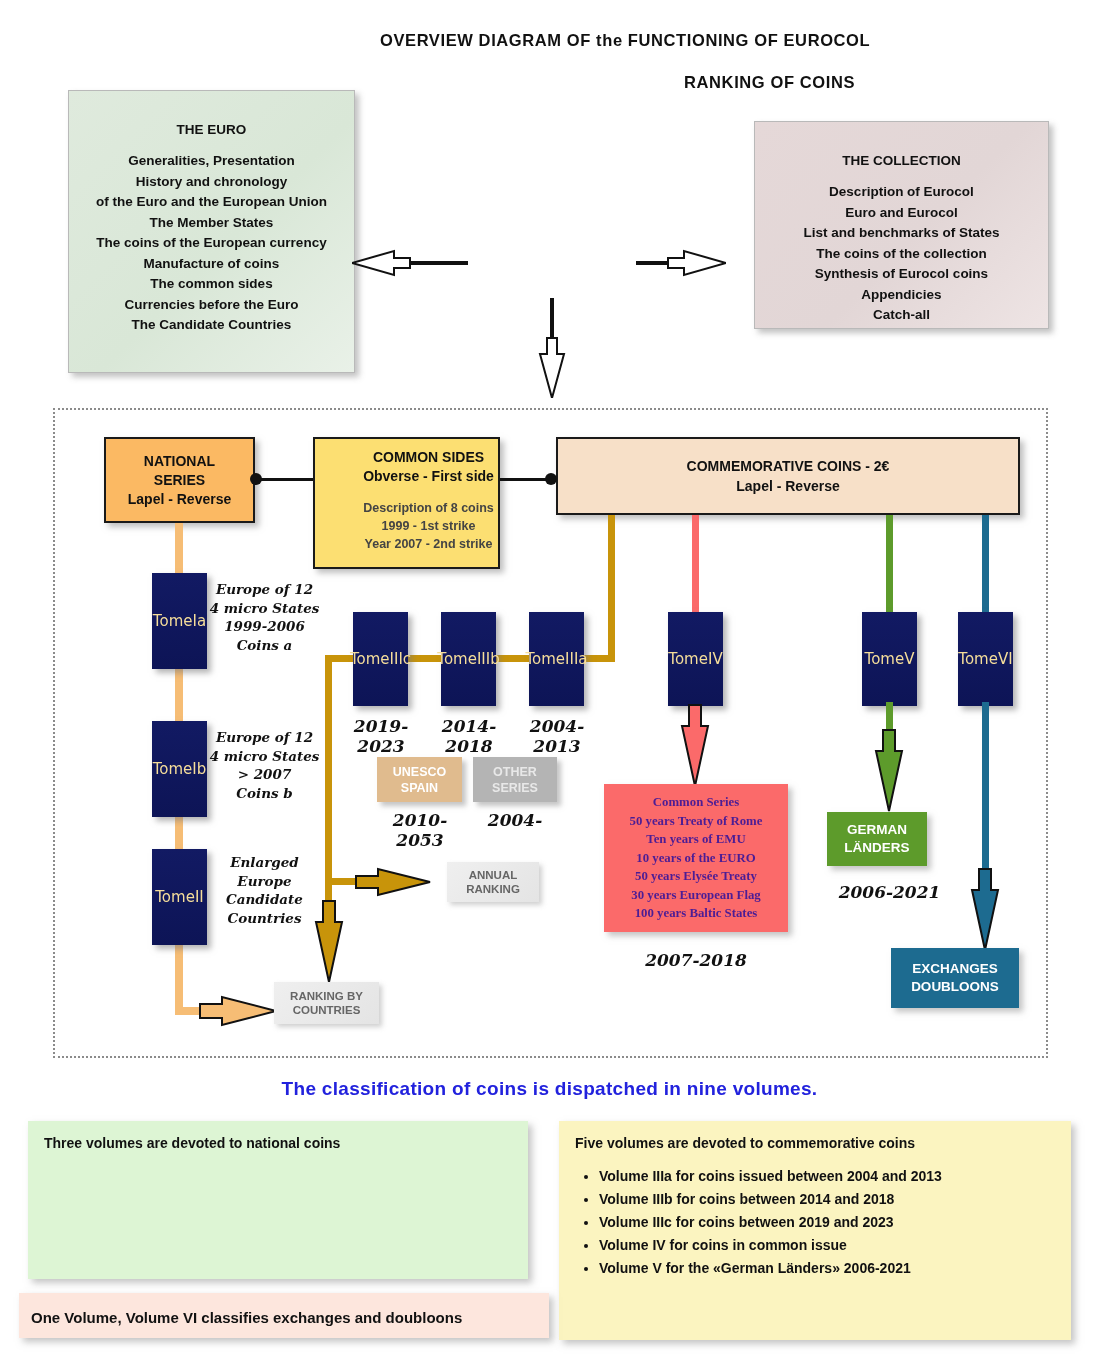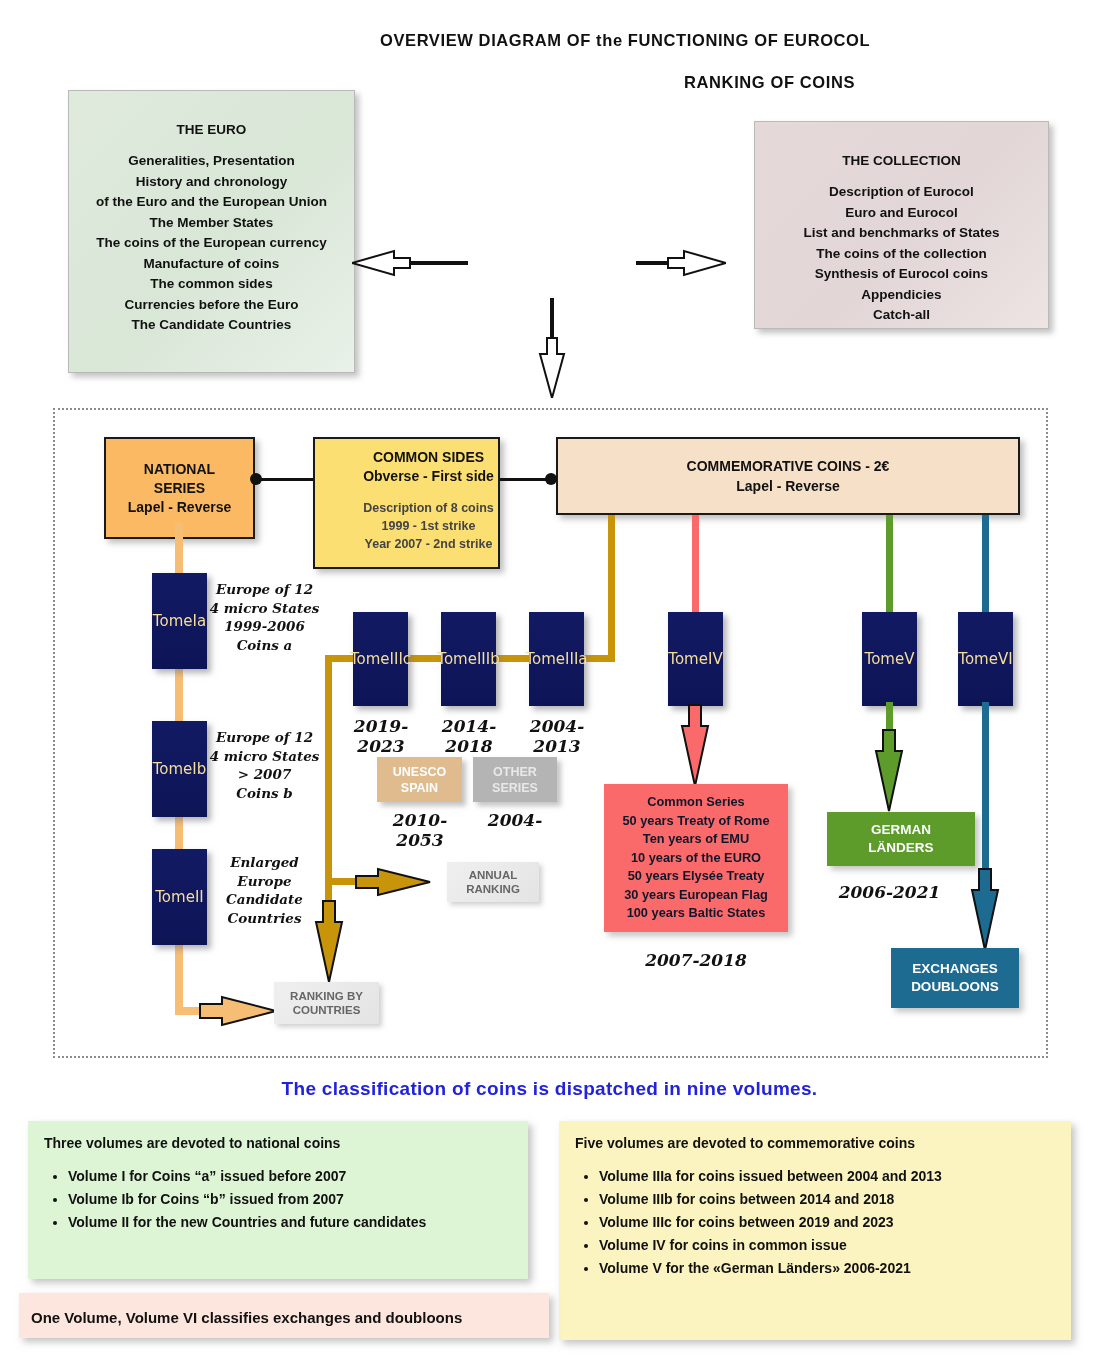--- a/index.html
+++ b/index.html
@@ -48,21 +48,21 @@
 
   
   .dotted{
     left:53px;top:408px;width:995px;height:650px;
     border:2px dotted #8b8b8b;background:transparent;
   }
 
   
   .bx{box-sizing:border-box;box-shadow:4px 4px 6px rgba(130,130,130,.5);}
   .nat{
-    left:104px;top:437px;width:151px;height:102px;
+    left:104px;top:437px;width:151px;height:86px;
     background:#fbb963;border:2px solid #1a1a1a;
     display:flex;flex-direction:column;align-items:center;justify-content:center;
     font-size:14px;font-weight:bold;color:#111;line-height:19px;text-align:center;
   }
   .common{
     left:313px;top:437px;width:187px;height:132px;
     background:#fcdf72;border:2px solid #1a1a1a;
     text-align:center;padding-top:9px;
     font-size:13.5px;font-weight:bold;color:#333;padding-left:44px;
   }
@@ -111,24 +111,24 @@
   .grey{
     background:linear-gradient(135deg,#efefef,#e4e4e4);
     box-shadow:3px 3px 5px rgba(150,150,150,.45);
     display:flex;align-items:center;justify-content:center;
     color:#666;font-size:11.5px;font-weight:bold;line-height:14.5px;text-align:center;
   }
   .redbox{
     left:604px;top:784px;width:184px;height:148px;background:#fb6a6a;
     box-shadow:4px 4px 6px rgba(140,140,140,.5);
     display:flex;align-items:center;justify-content:center;
-    color:#0f172a;font-size:12.8px;font-weight:bold;line-height:18.5px;text-align:center;
+    color:#4c1d95;font-size:12.8px;font-weight:bold;line-height:18.5px;text-align:center;font-family:Liberation Serif, serif;
   }
   .greenbox{
-    left:827px;top:812px;width:148px;height:54px;background:#5d9b2b;
+    left:827px;top:812px;width:100px;height:54px;background:#5d9b2b;
     box-shadow:4px 4px 6px rgba(140,140,140,.5);
     display:flex;align-items:center;justify-content:center;
     color:#fff;font-size:13.5px;font-weight:bold;line-height:18px;text-align:center;
   }
   .tealbox{
     left:891px;top:948px;width:128px;height:60px;background:#1d6b90;
     box-shadow:4px 4px 6px rgba(140,140,140,.5);
     display:flex;align-items:center;justify-content:center;
     color:#fff;font-size:13.5px;font-weight:bold;line-height:18px;text-align:center;
   }
@@ -374,25 +374,20 @@
   <div>
     <div>EXCHANGES</div>
     <div>DOUBLOONS</div>
   </div>
 </div>
 
 <div class="abs caption">The classification of coins is dispatched in nine volumes.</div>
 
 <div class="abs nbox greenpane">
   <div class="head">Three volumes are devoted to national coins</div>
-  <ul>
-    <li>Volume I for Coins “a” issued before 2007</li>
-    <li>Volume Ib for Coins “b” issued from 2007</li>
-    <li>Volume II for the new Countries and future candidates</li>
-  </ul>
 </div>
 
 <div class="abs nbox yellowpane">
   <div class="head">Five volumes are devoted to commemorative coins</div>
   <ul>
     <li>Volume IIIa for coins issued between 2004 and 2013</li>
     <li>Volume IIIb for coins between 2014 and 2018</li>
     <li>Volume IIIc for coins between 2019 and 2023</li>
     <li>Volume IV for coins in common issue</li>
     <li>Volume V for the «German Länders» 2006-2021</li>

